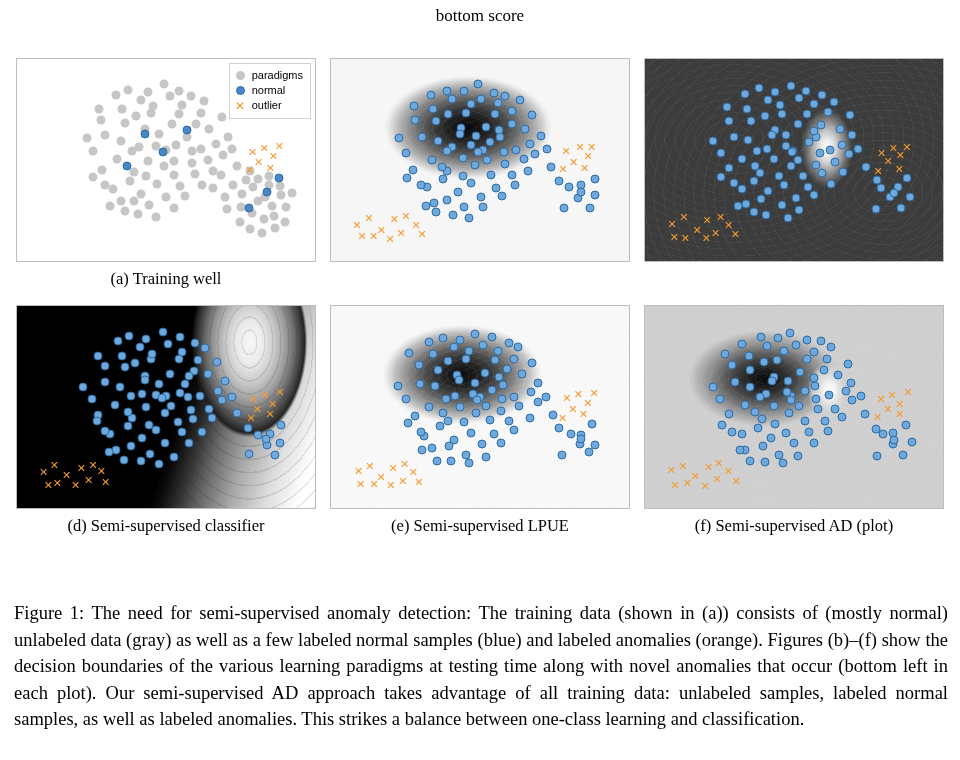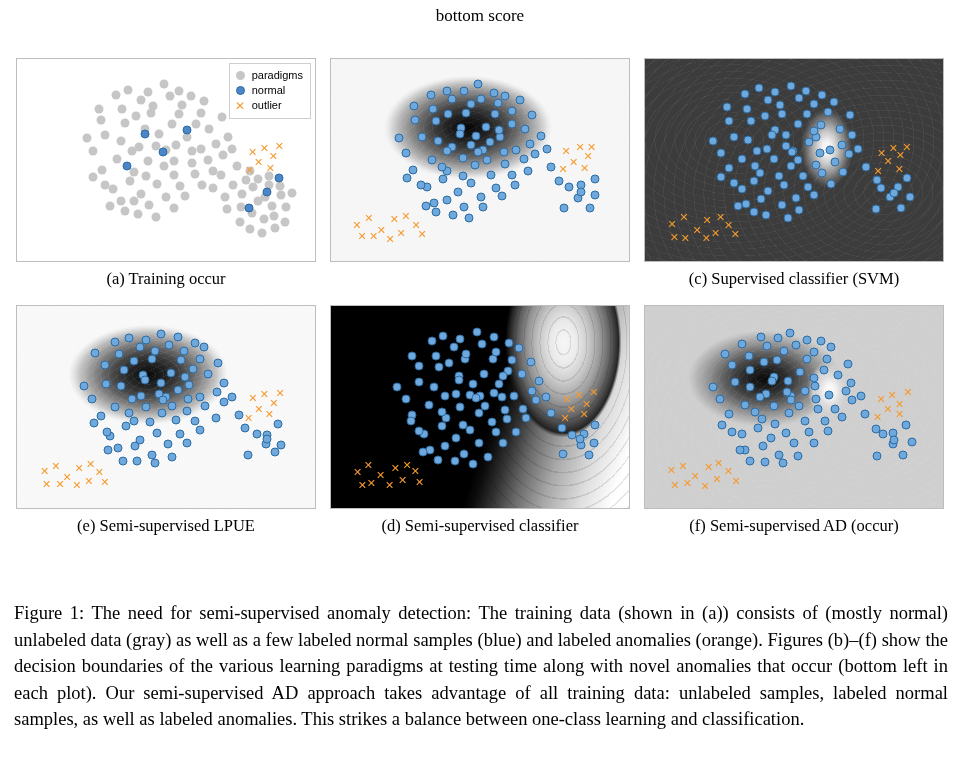--- a/index.html
+++ b/index.html
@@ -393,21 +393,21 @@
               <span>normal</span>
             </div>
             <div class="legend-row">
               <span class="lg-mark">
                   <span class="lg-x"></span>
                 </span>
               <span>outlier</span>
             </div>
           </div>
         </div>
-        <div class="caption">(a) Training occur</div>
+        <div class="caption">(a) Training well</div>
       </div>
 
       <div class="panel">
         <div class="plot">
           <div class="bg bg-b">
               <div class="rings"></div>
             </div>
           <div class="pts">
               <div class="pt nor" style="left: 30.5074%; top: 38.497%;"></div>
               <div class="pt nor" style="left: 35.1149%; top: 30.9171%;"></div>
@@ -620,25 +620,139 @@
               <div class="xm" style="left: 20.8299%; top: 79.8592%;"></div>
               <div class="xm" style="left: 23.6673%; top: 86.0501%;"></div>
               <div class="xm" style="left: 28.0229%; top: 82.079%;"></div>
               <div class="xm" style="left: 13.4737%; top: 88.3684%;"></div>
               <div class="xm" style="left: 20.5936%; top: 88.8248%;"></div>
               <div class="xm" style="left: 9.84784%; top: 88.359%;"></div>
               <div class="xm" style="left: 25.311%; top: 78.0949%;"></div>
               <div class="xm" style="left: 30.2948%; top: 86.5833%;"></div>
             </div>
         </div>
-        <div class="caption">(c) Supervised classifier (SVM)</div>
       </div>
     </div>
 
     <div class="row second">
+
+      <div class="panel">
+        <div class="plot">
+          <div class="bg bg-d">
+              <div class="wedge"></div>
+              <div class="rings"></div>
+            </div>
+          <div class="pts">
+              <div class="pt nor" style="left: 29.5989%; top: 37.5319%;"></div>
+              <div class="pt nor" style="left: 36.2807%; top: 30.3137%;"></div>
+              <div class="pt nor" style="left: 41.8194%; top: 43.6025%;"></div>
+              <div class="pt nor" style="left: 44.9979%; top: 26.1541%;"></div>
+              <div class="pt nor" style="left: 47.8034%; top: 38.5083%;"></div>
+              <div class="pt nor" style="left: 32.9503%; top: 49.1785%;"></div>
+              <div class="pt nor" style="left: 38.5265%; top: 55.3193%;"></div>
+              <div class="pt nor" style="left: 43.3039%; top: 49.8566%;"></div>
+              <div class="pt nor" style="left: 49.8848%; top: 44.5579%;"></div>
+              <div class="pt nor" style="left: 51.279%; top: 33.6888%;"></div>
+              <div class="pt nor" style="left: 54.392%; top: 26.3333%;"></div>
+              <div class="pt nor" style="left: 56.217%; top: 38.6149%;"></div>
+              <div class="pt nor" style="left: 59.4838%; top: 32.3114%;"></div>
+              <div class="pt nor" style="left: 61.472%; top: 44.5131%;"></div>
+              <div class="pt nor" style="left: 58.2524%; top: 51.4731%;"></div>
+              <div class="pt nor" style="left: 53.8648%; top: 57.2632%;"></div>
+              <div class="pt nor" style="left: 46.4801%; top: 61.5512%;"></div>
+              <div class="pt nor" style="left: 41.8441%; top: 65.3422%;"></div>
+              <div class="pt nor" style="left: 37.3895%; top: 59.2709%;"></div>
+              <div class="pt nor" style="left: 31.3494%; top: 63.3973%;"></div>
+              <div class="pt nor" style="left: 27.1398%; top: 54.1504%;"></div>
+              <div class="pt nor" style="left: 25.2892%; top: 46.0179%;"></div>
+              <div class="pt nor" style="left: 29.5799%; top: 29.5624%;"></div>
+              <div class="pt nor" style="left: 35.2235%; top: 24.8718%;"></div>
+              <div class="pt nor" style="left: 41.2943%; top: 20.239%;"></div>
+              <div class="pt nor" style="left: 45.3153%; top: 23.7279%;"></div>
+              <div class="pt nor" style="left: 50.7304%; top: 18.9992%;"></div>
+              <div class="pt nor" style="left: 55.3485%; top: 22.6746%;"></div>
+              <div class="pt nor" style="left: 60.8203%; top: 26.6151%;"></div>
+              <div class="pt nor" style="left: 64.1346%; top: 33.46%;"></div>
+              <div class="pt nor" style="left: 67.5785%; top: 42.0956%;"></div>
+              <div class="pt nor" style="left: 64.2944%; top: 50.7599%;"></div>
+              <div class="pt nor" style="left: 59.1104%; top: 56.1395%;"></div>
+              <div class="pt nor" style="left: 55.4575%; top: 62.3137%;"></div>
+              <div class="pt nor" style="left: 49.7856%; top: 67.6343%;"></div>
+              <div class="pt nor" style="left: 44.5812%; top: 73.2152%;"></div>
+              <div class="pt nor" style="left: 38.1131%; top: 69.4507%;"></div>
+              <div class="pt nor" style="left: 33.1375%; top: 71.4304%;"></div>
+              <div class="pt nor" style="left: 29.6033%; top: 61.7447%;"></div>
+              <div class="pt nor" style="left: 26.8269%; top: 57.1267%;"></div>
+              <div class="pt nor" style="left: 22.1118%; top: 39.9219%;"></div>
+              <div class="pt nor" style="left: 27.2654%; top: 24.6825%;"></div>
+              <div class="pt nor" style="left: 33.8227%; top: 17.2792%;"></div>
+              <div class="pt nor" style="left: 37.746%; top: 14.645%;"></div>
+              <div class="pt nor" style="left: 43.1784%; top: 16.2546%;"></div>
+              <div class="pt nor" style="left: 49.1332%; top: 12.9707%;"></div>
+              <div class="pt nor" style="left: 54.5721%; top: 15.5608%;"></div>
+              <div class="pt nor" style="left: 59.7169%; top: 18.1532%;"></div>
+              <div class="pt nor" style="left: 63.1494%; top: 20.7999%;"></div>
+              <div class="pt nor" style="left: 67.1325%; top: 27.5217%;"></div>
+              <div class="pt nor" style="left: 69.9433%; top: 37.2528%;"></div>
+              <div class="pt nor" style="left: 68.7862%; top: 46.5169%;"></div>
+              <div class="pt nor" style="left: 65.2971%; top: 55.4282%;"></div>
+              <div class="pt nor" style="left: 62.2062%; top: 62.2031%;"></div>
+              <div class="pt nor" style="left: 57.6375%; top: 67.9462%;"></div>
+              <div class="pt nor" style="left: 52.7123%; top: 74.7939%;"></div>
+              <div class="pt nor" style="left: 47.7667%; top: 78.4251%;"></div>
+              <div class="pt nor" style="left: 41.4952%; top: 76.6215%;"></div>
+              <div class="pt nor" style="left: 35.8592%; top: 76.1969%;"></div>
+              <div class="pt nor" style="left: 30.8254%; top: 72.3651%;"></div>
+              <div class="pt nor" style="left: 42.8079%; top: 34.5074%;"></div>
+              <div class="pt nor" style="left: 46.4776%; top: 43.8843%;"></div>
+              <div class="pt nor" style="left: 51.7945%; top: 49.6871%;"></div>
+              <div class="pt nor" style="left: 38.3197%; top: 44.3547%;"></div>
+              <div class="pt nor" style="left: 44.4326%; top: 58.7311%;"></div>
+              <div class="pt nor" style="left: 49.5805%; top: 53.096%;"></div>
+              <div class="pt nor" style="left: 54.5482%; top: 42.849%;"></div>
+              <div class="pt nor" style="left: 57.5048%; top: 45.1431%;"></div>
+              <div class="pt nor" style="left: 34.58%; top: 40.0109%;"></div>
+              <div class="pt nor" style="left: 39.5576%; top: 28.3%;"></div>
+              <div class="pt nor" style="left: 72.0106%; top: 45.1468%;"></div>
+              <div class="pt nor" style="left: 73.9469%; top: 52.9231%;"></div>
+              <div class="pt nor" style="left: 77.5454%; top: 60.2401%;"></div>
+              <div class="pt nor" style="left: 80.8673%; top: 63.6533%;"></div>
+              <div class="pt nor" style="left: 83.8218%; top: 68.9774%;"></div>
+              <div class="pt nor" style="left: 86.6583%; top: 73.7134%;"></div>
+              <div class="pt nor" style="left: 88.4048%; top: 68.056%;"></div>
+              <div class="pt nor" style="left: 84.8212%; top: 63.2362%;"></div>
+              <div class="pt nor" style="left: 42.9563%; top: 36.7609%;"></div>
+              <div class="pt nor" style="left: 48.7984%; top: 45.7724%;"></div>
+              <div class="pt nor" style="left: 37.3061%; top: 52.5057%;"></div>
+              <div class="pt nor" style="left: 57.5592%; top: 34.615%;"></div>
+              <div class="pt nor" style="left: 83.7157%; top: 65.9616%;"></div>
+              <div class="pt nor" style="left: 77.8832%; top: 73.4595%;"></div>
+              <div class="pt nor" style="left: 88.4764%; top: 58.9486%;"></div>
+              <div class="xm" style="left: 79.0897%; top: 46.1518%;"></div>
+              <div class="xm" style="left: 83.0991%; top: 44.2634%;"></div>
+              <div class="xm" style="left: 85.7251%; top: 48.5941%;"></div>
+              <div class="xm" style="left: 80.6262%; top: 51.0435%;"></div>
+              <div class="xm" style="left: 84.9223%; top: 53.6421%;"></div>
+              <div class="xm" style="left: 78.5416%; top: 55.5984%;"></div>
+              <div class="xm" style="left: 88.1913%; top: 42.7944%;"></div>
+              <div class="xm" style="left: 8.91556%; top: 82.2676%;"></div>
+              <div class="xm" style="left: 12.4839%; top: 78.6991%;"></div>
+              <div class="xm" style="left: 16.6105%; top: 83.7178%;"></div>
+              <div class="xm" style="left: 21.5347%; top: 80.092%;"></div>
+              <div class="xm" style="left: 23.9863%; top: 86.3453%;"></div>
+              <div class="xm" style="left: 28.2931%; top: 81.8217%;"></div>
+              <div class="xm" style="left: 13.5175%; top: 87.6661%;"></div>
+              <div class="xm" style="left: 19.5955%; top: 88.7042%;"></div>
+              <div class="xm" style="left: 10.5005%; top: 88.5155%;"></div>
+              <div class="xm" style="left: 25.5032%; top: 78.5618%;"></div>
+              <div class="xm" style="left: 29.6739%; top: 86.9944%;"></div>
+            </div>
+        </div>
+        <div class="caption">(d) Semi-supervised classifier</div>
+      </div>
 
       <div class="panel">
         <div class="plot">
           <div class="bg bg-e">
               <div class="rings"></div>
             </div>
           <div class="pts">
               <div class="pt nor" style="left: 29.9961%; top: 38.38%;"></div>
               <div class="pt nor" style="left: 36.0087%; top: 31.5265%;"></div>
               <div class="pt nor" style="left: 41.7173%; top: 44.5063%;"></div>
@@ -742,135 +856,20 @@
               <div class="xm" style="left: 9.93438%; top: 88.2195%;"></div>
               <div class="xm" style="left: 24.6546%; top: 78.2915%;"></div>
               <div class="xm" style="left: 29.4784%; top: 87.3362%;"></div>
             </div>
         </div>
         <div class="caption">(e) Semi-supervised LPUE</div>
       </div>
 
       <div class="panel">
         <div class="plot">
-          <div class="bg bg-d">
-              <div class="wedge"></div>
-              <div class="rings"></div>
-            </div>
-          <div class="pts">
-              <div class="pt nor" style="left: 29.5989%; top: 37.5319%;"></div>
-              <div class="pt nor" style="left: 36.2807%; top: 30.3137%;"></div>
-              <div class="pt nor" style="left: 41.8194%; top: 43.6025%;"></div>
-              <div class="pt nor" style="left: 44.9979%; top: 26.1541%;"></div>
-              <div class="pt nor" style="left: 47.8034%; top: 38.5083%;"></div>
-              <div class="pt nor" style="left: 32.9503%; top: 49.1785%;"></div>
-              <div class="pt nor" style="left: 38.5265%; top: 55.3193%;"></div>
-              <div class="pt nor" style="left: 43.3039%; top: 49.8566%;"></div>
-              <div class="pt nor" style="left: 49.8848%; top: 44.5579%;"></div>
-              <div class="pt nor" style="left: 51.279%; top: 33.6888%;"></div>
-              <div class="pt nor" style="left: 54.392%; top: 26.3333%;"></div>
-              <div class="pt nor" style="left: 56.217%; top: 38.6149%;"></div>
-              <div class="pt nor" style="left: 59.4838%; top: 32.3114%;"></div>
-              <div class="pt nor" style="left: 61.472%; top: 44.5131%;"></div>
-              <div class="pt nor" style="left: 58.2524%; top: 51.4731%;"></div>
-              <div class="pt nor" style="left: 53.8648%; top: 57.2632%;"></div>
-              <div class="pt nor" style="left: 46.4801%; top: 61.5512%;"></div>
-              <div class="pt nor" style="left: 41.8441%; top: 65.3422%;"></div>
-              <div class="pt nor" style="left: 37.3895%; top: 59.2709%;"></div>
-              <div class="pt nor" style="left: 31.3494%; top: 63.3973%;"></div>
-              <div class="pt nor" style="left: 27.1398%; top: 54.1504%;"></div>
-              <div class="pt nor" style="left: 25.2892%; top: 46.0179%;"></div>
-              <div class="pt nor" style="left: 29.5799%; top: 29.5624%;"></div>
-              <div class="pt nor" style="left: 35.2235%; top: 24.8718%;"></div>
-              <div class="pt nor" style="left: 41.2943%; top: 20.239%;"></div>
-              <div class="pt nor" style="left: 45.3153%; top: 23.7279%;"></div>
-              <div class="pt nor" style="left: 50.7304%; top: 18.9992%;"></div>
-              <div class="pt nor" style="left: 55.3485%; top: 22.6746%;"></div>
-              <div class="pt nor" style="left: 60.8203%; top: 26.6151%;"></div>
-              <div class="pt nor" style="left: 64.1346%; top: 33.46%;"></div>
-              <div class="pt nor" style="left: 67.5785%; top: 42.0956%;"></div>
-              <div class="pt nor" style="left: 64.2944%; top: 50.7599%;"></div>
-              <div class="pt nor" style="left: 59.1104%; top: 56.1395%;"></div>
-              <div class="pt nor" style="left: 55.4575%; top: 62.3137%;"></div>
-              <div class="pt nor" style="left: 49.7856%; top: 67.6343%;"></div>
-              <div class="pt nor" style="left: 44.5812%; top: 73.2152%;"></div>
-              <div class="pt nor" style="left: 38.1131%; top: 69.4507%;"></div>
-              <div class="pt nor" style="left: 33.1375%; top: 71.4304%;"></div>
-              <div class="pt nor" style="left: 29.6033%; top: 61.7447%;"></div>
-              <div class="pt nor" style="left: 26.8269%; top: 57.1267%;"></div>
-              <div class="pt nor" style="left: 22.1118%; top: 39.9219%;"></div>
-              <div class="pt nor" style="left: 27.2654%; top: 24.6825%;"></div>
-              <div class="pt nor" style="left: 33.8227%; top: 17.2792%;"></div>
-              <div class="pt nor" style="left: 37.746%; top: 14.645%;"></div>
-              <div class="pt nor" style="left: 43.1784%; top: 16.2546%;"></div>
-              <div class="pt nor" style="left: 49.1332%; top: 12.9707%;"></div>
-              <div class="pt nor" style="left: 54.5721%; top: 15.5608%;"></div>
-              <div class="pt nor" style="left: 59.7169%; top: 18.1532%;"></div>
-              <div class="pt nor" style="left: 63.1494%; top: 20.7999%;"></div>
-              <div class="pt nor" style="left: 67.1325%; top: 27.5217%;"></div>
-              <div class="pt nor" style="left: 69.9433%; top: 37.2528%;"></div>
-              <div class="pt nor" style="left: 68.7862%; top: 46.5169%;"></div>
-              <div class="pt nor" style="left: 65.2971%; top: 55.4282%;"></div>
-              <div class="pt nor" style="left: 62.2062%; top: 62.2031%;"></div>
-              <div class="pt nor" style="left: 57.6375%; top: 67.9462%;"></div>
-              <div class="pt nor" style="left: 52.7123%; top: 74.7939%;"></div>
-              <div class="pt nor" style="left: 47.7667%; top: 78.4251%;"></div>
-              <div class="pt nor" style="left: 41.4952%; top: 76.6215%;"></div>
-              <div class="pt nor" style="left: 35.8592%; top: 76.1969%;"></div>
-              <div class="pt nor" style="left: 30.8254%; top: 72.3651%;"></div>
-              <div class="pt nor" style="left: 42.8079%; top: 34.5074%;"></div>
-              <div class="pt nor" style="left: 46.4776%; top: 43.8843%;"></div>
-              <div class="pt nor" style="left: 51.7945%; top: 49.6871%;"></div>
-              <div class="pt nor" style="left: 38.3197%; top: 44.3547%;"></div>
-              <div class="pt nor" style="left: 44.4326%; top: 58.7311%;"></div>
-              <div class="pt nor" style="left: 49.5805%; top: 53.096%;"></div>
-              <div class="pt nor" style="left: 54.5482%; top: 42.849%;"></div>
-              <div class="pt nor" style="left: 57.5048%; top: 45.1431%;"></div>
-              <div class="pt nor" style="left: 34.58%; top: 40.0109%;"></div>
-              <div class="pt nor" style="left: 39.5576%; top: 28.3%;"></div>
-              <div class="pt nor" style="left: 72.0106%; top: 45.1468%;"></div>
-              <div class="pt nor" style="left: 73.9469%; top: 52.9231%;"></div>
-              <div class="pt nor" style="left: 77.5454%; top: 60.2401%;"></div>
-              <div class="pt nor" style="left: 80.8673%; top: 63.6533%;"></div>
-              <div class="pt nor" style="left: 83.8218%; top: 68.9774%;"></div>
-              <div class="pt nor" style="left: 86.6583%; top: 73.7134%;"></div>
-              <div class="pt nor" style="left: 88.4048%; top: 68.056%;"></div>
-              <div class="pt nor" style="left: 84.8212%; top: 63.2362%;"></div>
-              <div class="pt nor" style="left: 42.9563%; top: 36.7609%;"></div>
-              <div class="pt nor" style="left: 48.7984%; top: 45.7724%;"></div>
-              <div class="pt nor" style="left: 37.3061%; top: 52.5057%;"></div>
-              <div class="pt nor" style="left: 57.5592%; top: 34.615%;"></div>
-              <div class="pt nor" style="left: 83.7157%; top: 65.9616%;"></div>
-              <div class="pt nor" style="left: 77.8832%; top: 73.4595%;"></div>
-              <div class="pt nor" style="left: 88.4764%; top: 58.9486%;"></div>
-              <div class="xm" style="left: 79.0897%; top: 46.1518%;"></div>
-              <div class="xm" style="left: 83.0991%; top: 44.2634%;"></div>
-              <div class="xm" style="left: 85.7251%; top: 48.5941%;"></div>
-              <div class="xm" style="left: 80.6262%; top: 51.0435%;"></div>
-              <div class="xm" style="left: 84.9223%; top: 53.6421%;"></div>
-              <div class="xm" style="left: 78.5416%; top: 55.5984%;"></div>
-              <div class="xm" style="left: 88.1913%; top: 42.7944%;"></div>
-              <div class="xm" style="left: 8.91556%; top: 82.2676%;"></div>
-              <div class="xm" style="left: 12.4839%; top: 78.6991%;"></div>
-              <div class="xm" style="left: 16.6105%; top: 83.7178%;"></div>
-              <div class="xm" style="left: 21.5347%; top: 80.092%;"></div>
-              <div class="xm" style="left: 23.9863%; top: 86.3453%;"></div>
-              <div class="xm" style="left: 28.2931%; top: 81.8217%;"></div>
-              <div class="xm" style="left: 13.5175%; top: 87.6661%;"></div>
-              <div class="xm" style="left: 19.5955%; top: 88.7042%;"></div>
-              <div class="xm" style="left: 10.5005%; top: 88.5155%;"></div>
-              <div class="xm" style="left: 25.5032%; top: 78.5618%;"></div>
-              <div class="xm" style="left: 29.6739%; top: 86.9944%;"></div>
-            </div>
-        </div>
-        <div class="caption">(d) Semi-supervised classifier</div>
-      </div>
-
-      <div class="panel">
-        <div class="plot">
           <div class="bg bg-f">
               <div class="rings"></div>
             </div>
           <div class="pts">
               <div class="pt nor" style="left: 30.2136%; top: 37.6573%;"></div>
               <div class="pt nor" style="left: 35.2878%; top: 31.7007%;"></div>
               <div class="pt nor" style="left: 40.5822%; top: 43.7807%;"></div>
               <div class="pt nor" style="left: 44.3813%; top: 26.812%;"></div>
               <div class="pt nor" style="left: 48.0181%; top: 37.1736%;"></div>
               <div class="pt nor" style="left: 33.4592%; top: 49.2258%;"></div>
@@ -966,19 +965,19 @@
               <div class="xm" style="left: 21.3448%; top: 79.6344%;"></div>
               <div class="xm" style="left: 24.0452%; top: 85.5084%;"></div>
               <div class="xm" style="left: 27.9708%; top: 81.5311%;"></div>
               <div class="xm" style="left: 14.1429%; top: 87.7426%;"></div>
               <div class="xm" style="left: 20.1117%; top: 88.8699%;"></div>
               <div class="xm" style="left: 10.0184%; top: 88.3851%;"></div>
               <div class="xm" style="left: 24.6873%; top: 77.673%;"></div>
               <div class="xm" style="left: 30.501%; top: 86.8636%;"></div>
             </div>
         </div>
-        <div class="caption">(f) Semi-supervised AD (occur)</div>
+        <div class="caption">(f) Semi-supervised AD (plot)</div>
       </div>
     </div>
   </div>
 
   <div class="figcap">Figure 1: The need for semi-supervised anomaly detection: The training data (shown in (a)) consists of (mostly normal) unlabeled data (gray) as well as a few labeled normal samples (blue) and labeled anomalies (orange). Figures (b)–(f) show the decision boundaries of the various learning paradigms at testing time along with novel anomalies that occur (bottom left in each plot). Our semi-supervised AD approach takes advantage of all training data: unlabeled samples, labeled normal samples, as well as labeled anomalies. This strikes a balance between one-class learning and classification.</div>
 </div>
 
 </body></html>

